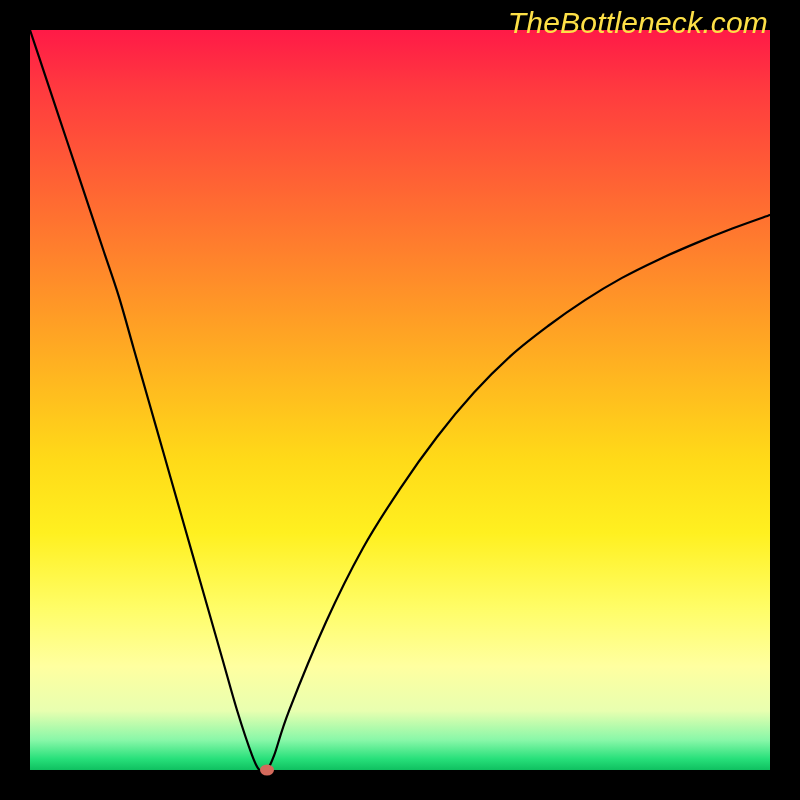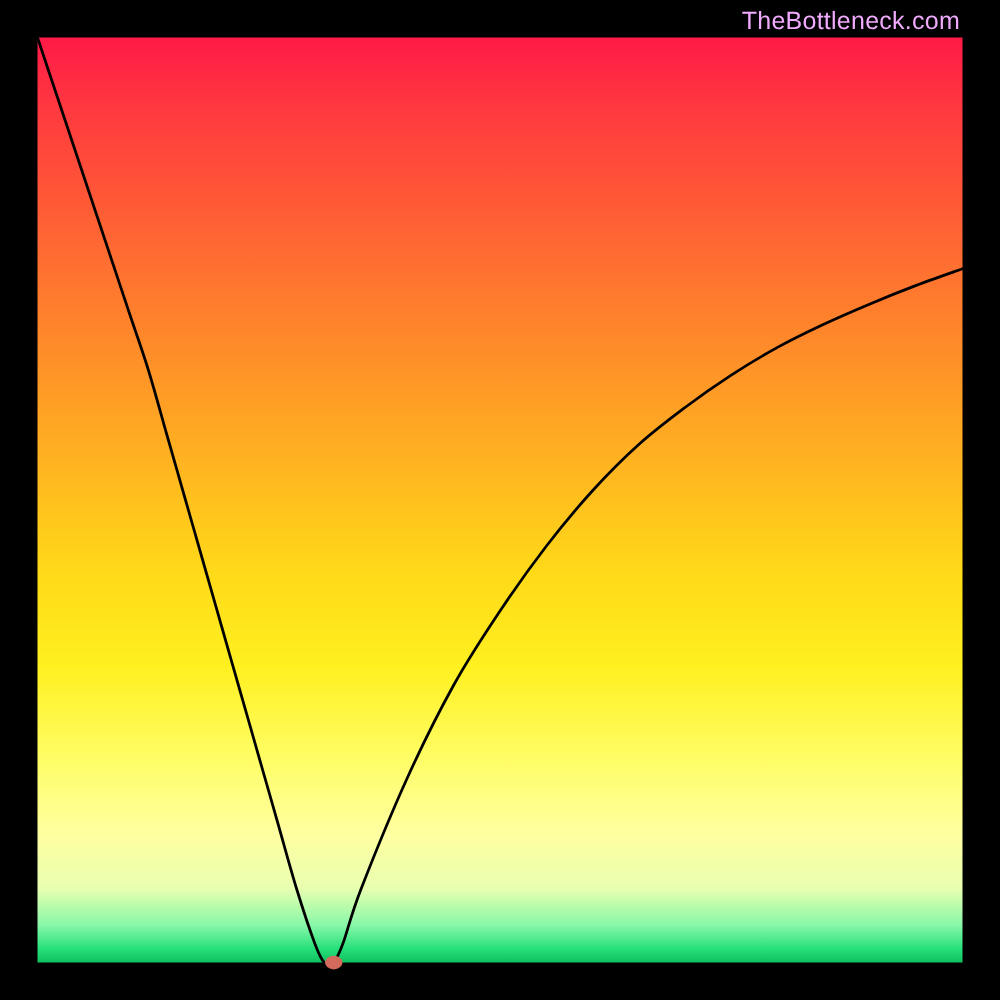--- a/index.html
+++ b/index.html
@@ -37,24 +37,25 @@
       #e8ffb0 92%,
       #87f7a8 96%,
       #27e07a 98.5%,
       #0fc060 100%
     );
   }
   .attribution {
     position: absolute;
     top: 6px;
     right: 32px;
-    color: #f0abfc;
-    font-size: 20px;
+    color: #fde047;
+    font-size: 30px;
     font-weight: 500;
     letter-spacing: 0.2px;
+    font-style: italic;
   }
   svg.curve {
     position: absolute;
     left: 0;
     top: 0;
     width: 740px;
     height: 740px;
     overflow: visible;
   }
   .marker {

